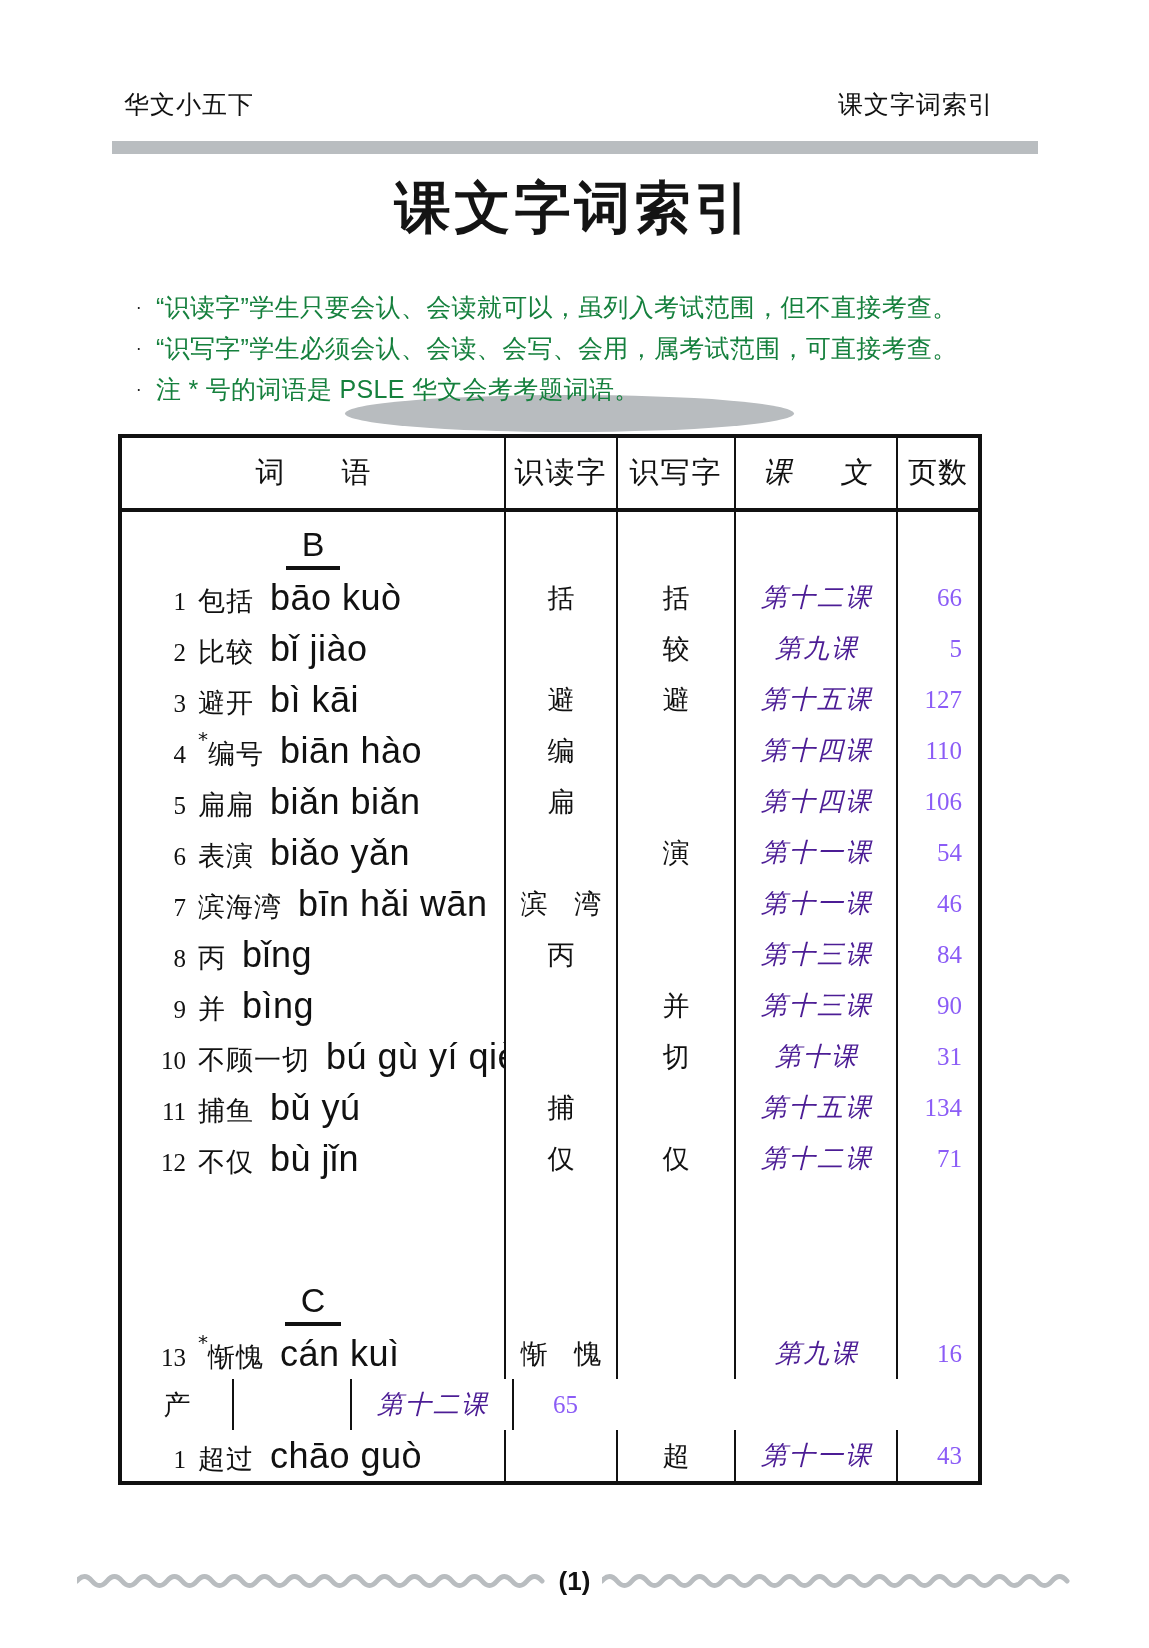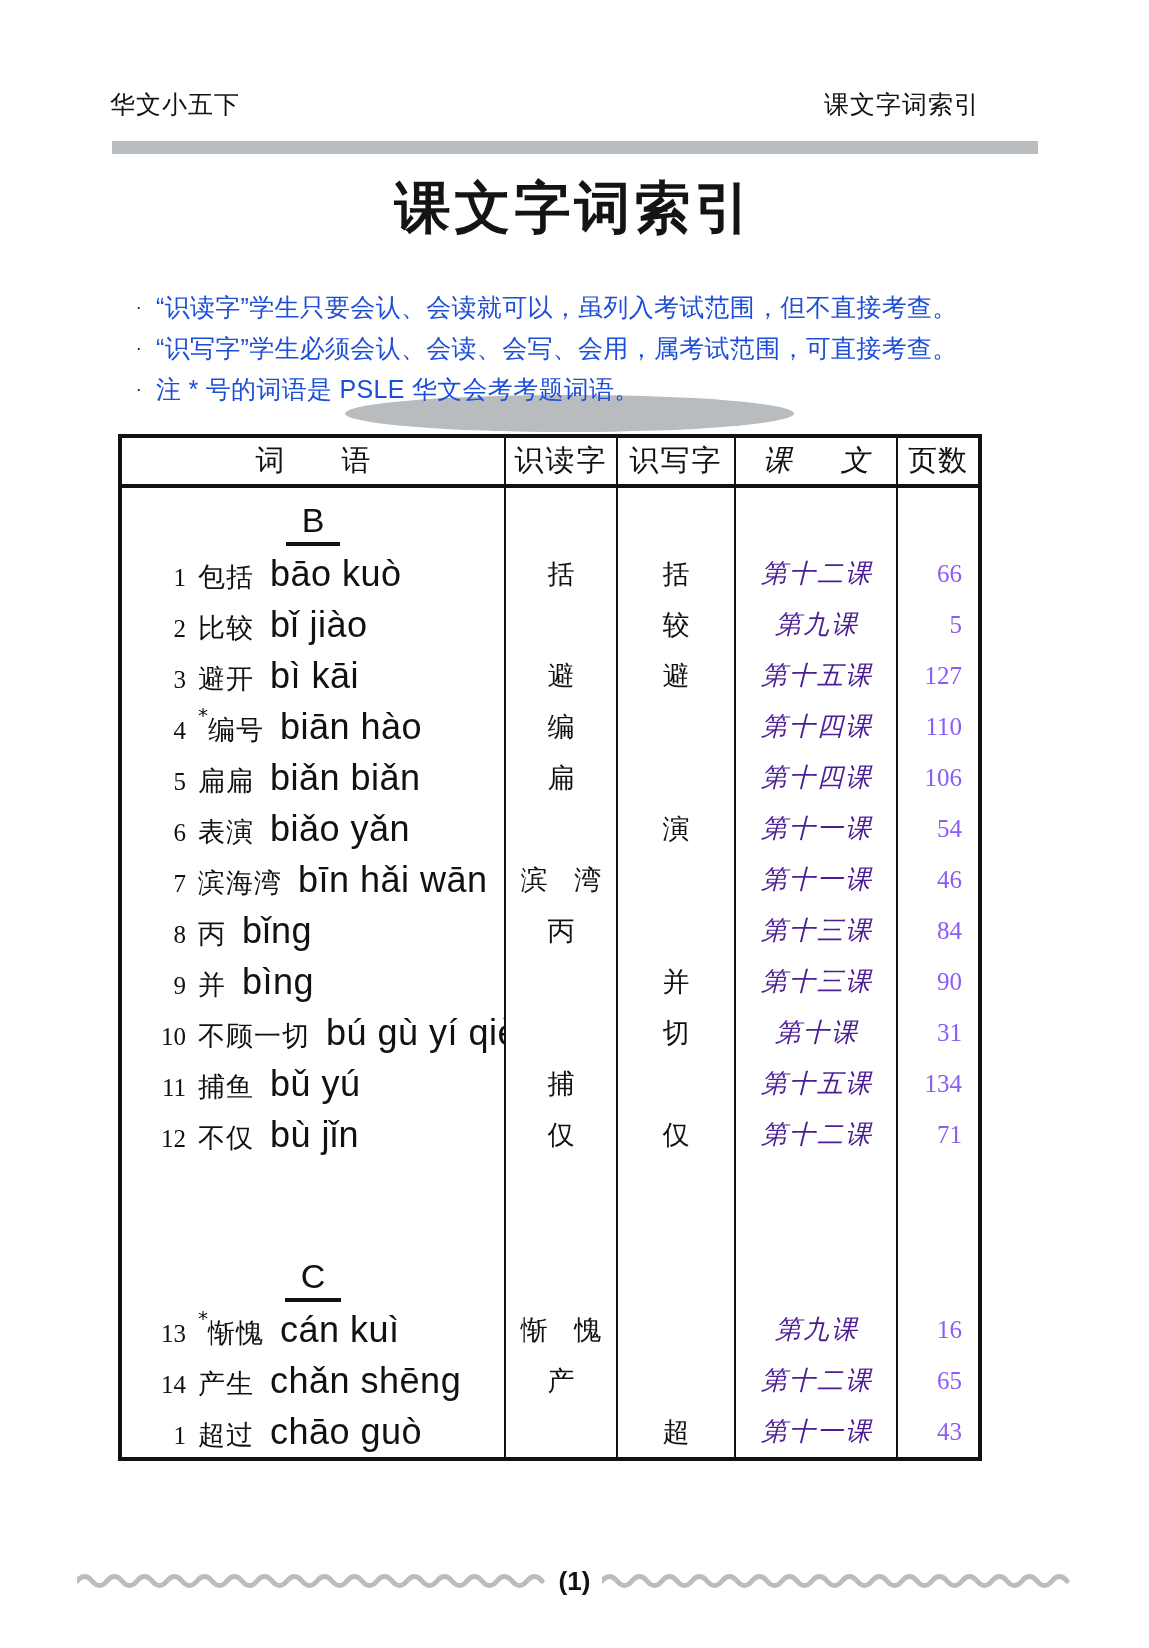--- a/index.html
+++ b/index.html
@@ -19,21 +19,21 @@
   .page {
     position: absolute;
     left: 0; top: 0;
     width: 1149px;
     height: 1648px;
   }
 
   
   .runhead {
     position: absolute;
-    left: 110px;
+    left: 124px;
     top: 88px;
     width: 870px;
     display: flex;
     justify-content: space-between;
     align-items: flex-start;
     font-size: 25px;
     letter-spacing: 1px;
     color: #111;
   }
   .runhead-left, .runhead-right { white-space: nowrap; }
@@ -95,39 +95,39 @@
     white-space: nowrap;
   }
   .note-bullet {
     width: 34px;
     flex: 0 0 34px;
     text-align: center;
     color: #222;
     font-size: 18px;
     line-height: 30px;
   }
-  .note-text { color: #1d4ed8; text-align: center; }
+  .note-text { color: #15803d; text-align: center; }
 
   
   .table {
     position: absolute;
     left: 118px;
     top: 434px;
     width: 864px;
     border: 4px solid #111;
     box-sizing: border-box;
     background: #fff;
   }
   .trow {
     display: flex;
     box-sizing: border-box;
   }
   .trow.header-row {
     border-bottom: 4px solid #111;
-    height: 50px;
+    height: 74px;
   }
   .cell {
     box-sizing: border-box;
     display: flex;
     align-items: center;
     border-right: 2px solid #111;
     overflow: hidden;
   }
   .cell:last-child { border-right: none; }
 
@@ -563,27 +563,20 @@
           </div>
           <div class="cell c-write"></div>
           <div class="cell c-lesson">
             <span class="lesson">第九课</span>
           </div>
           <div class="cell c-page">
             <span class="pageno">16</span>
           </div>
         </div>
         <div class="trow body-row">
-          <div class="cell c-word">
-            <div class="word-cell-inner">
-              <span class="idx">14</span>
-              <span class="hanzi">产生</span>
-              <span class="pinyin">chǎn shēng</span>
-            </div>
-          </div>
           <div class="cell c-read">
             <span class="glyph">产</span>
           </div>
           <div class="cell c-write"></div>
           <div class="cell c-lesson">
             <span class="lesson">第十二课</span>
           </div>
           <div class="cell c-page">
             <span class="pageno">65</span>
           </div>

